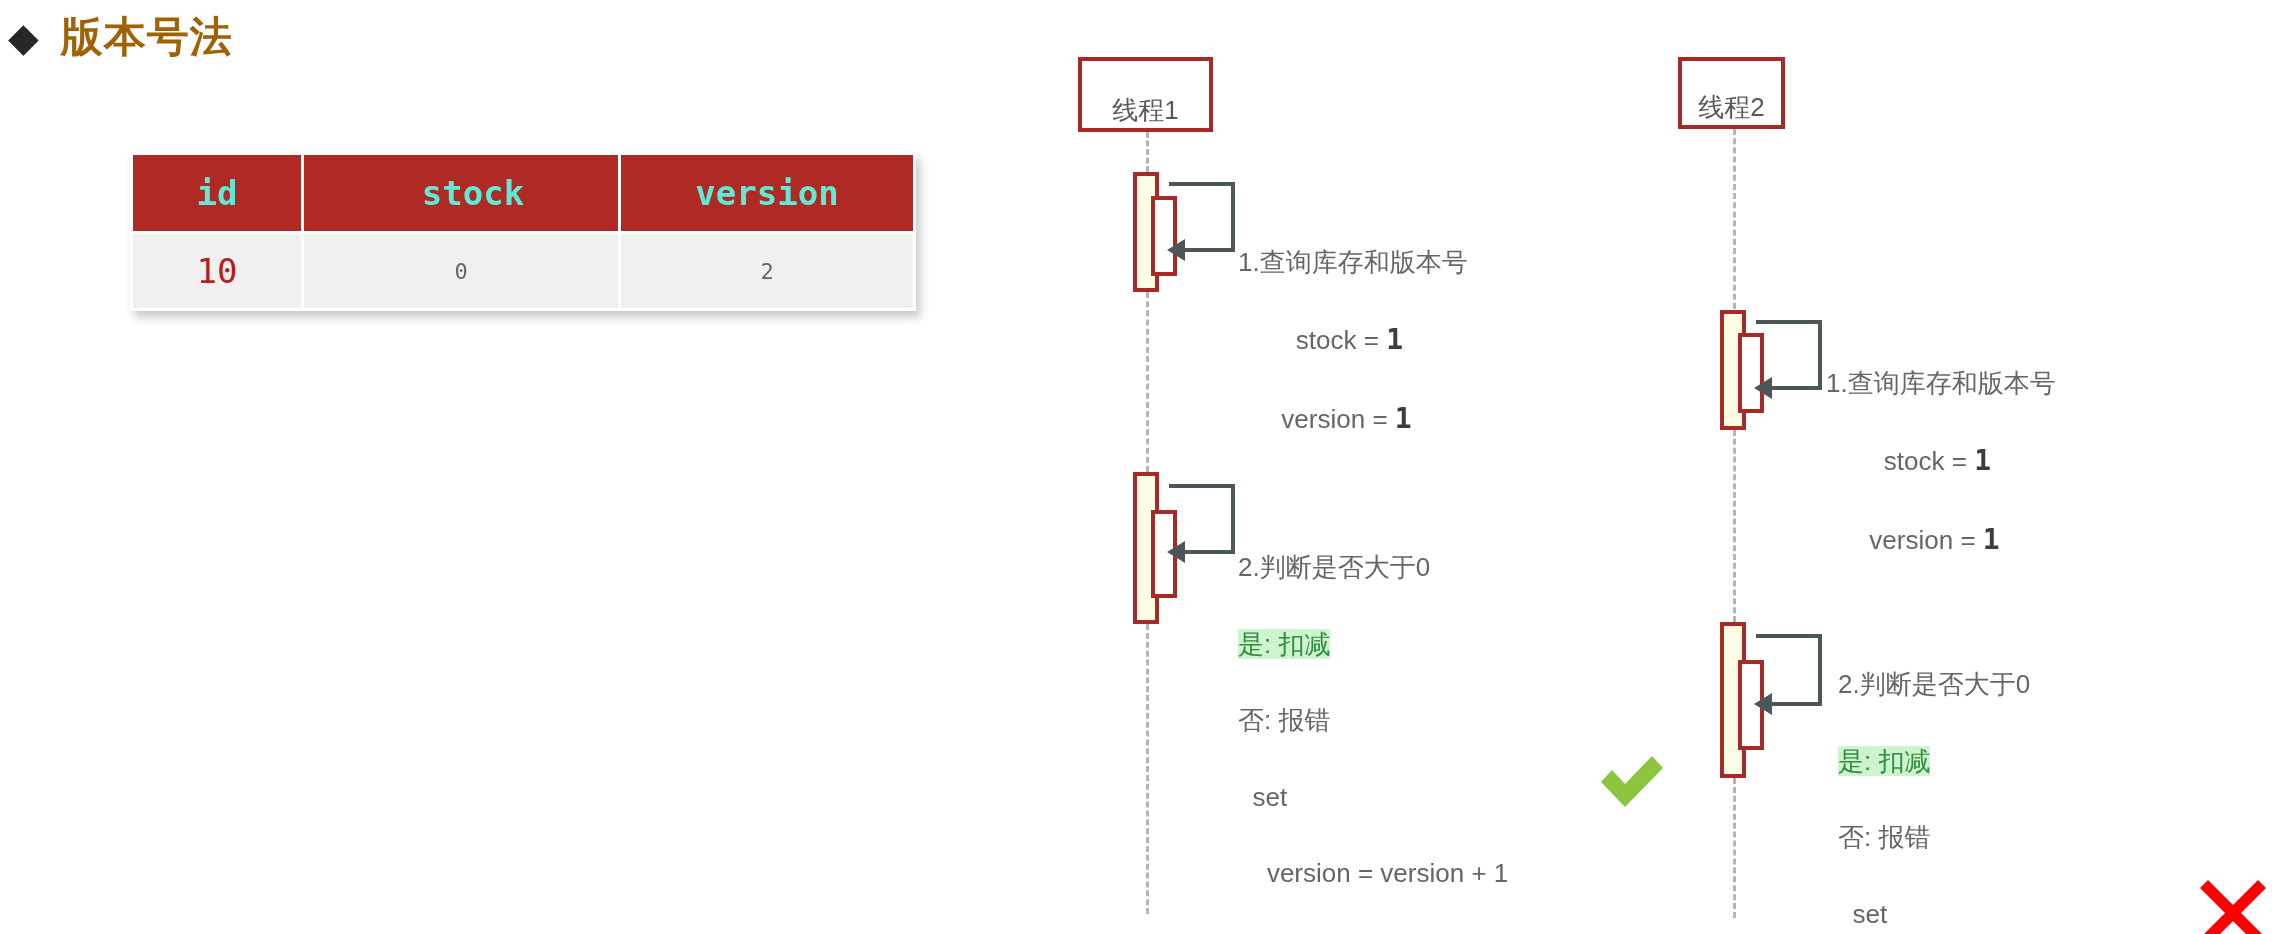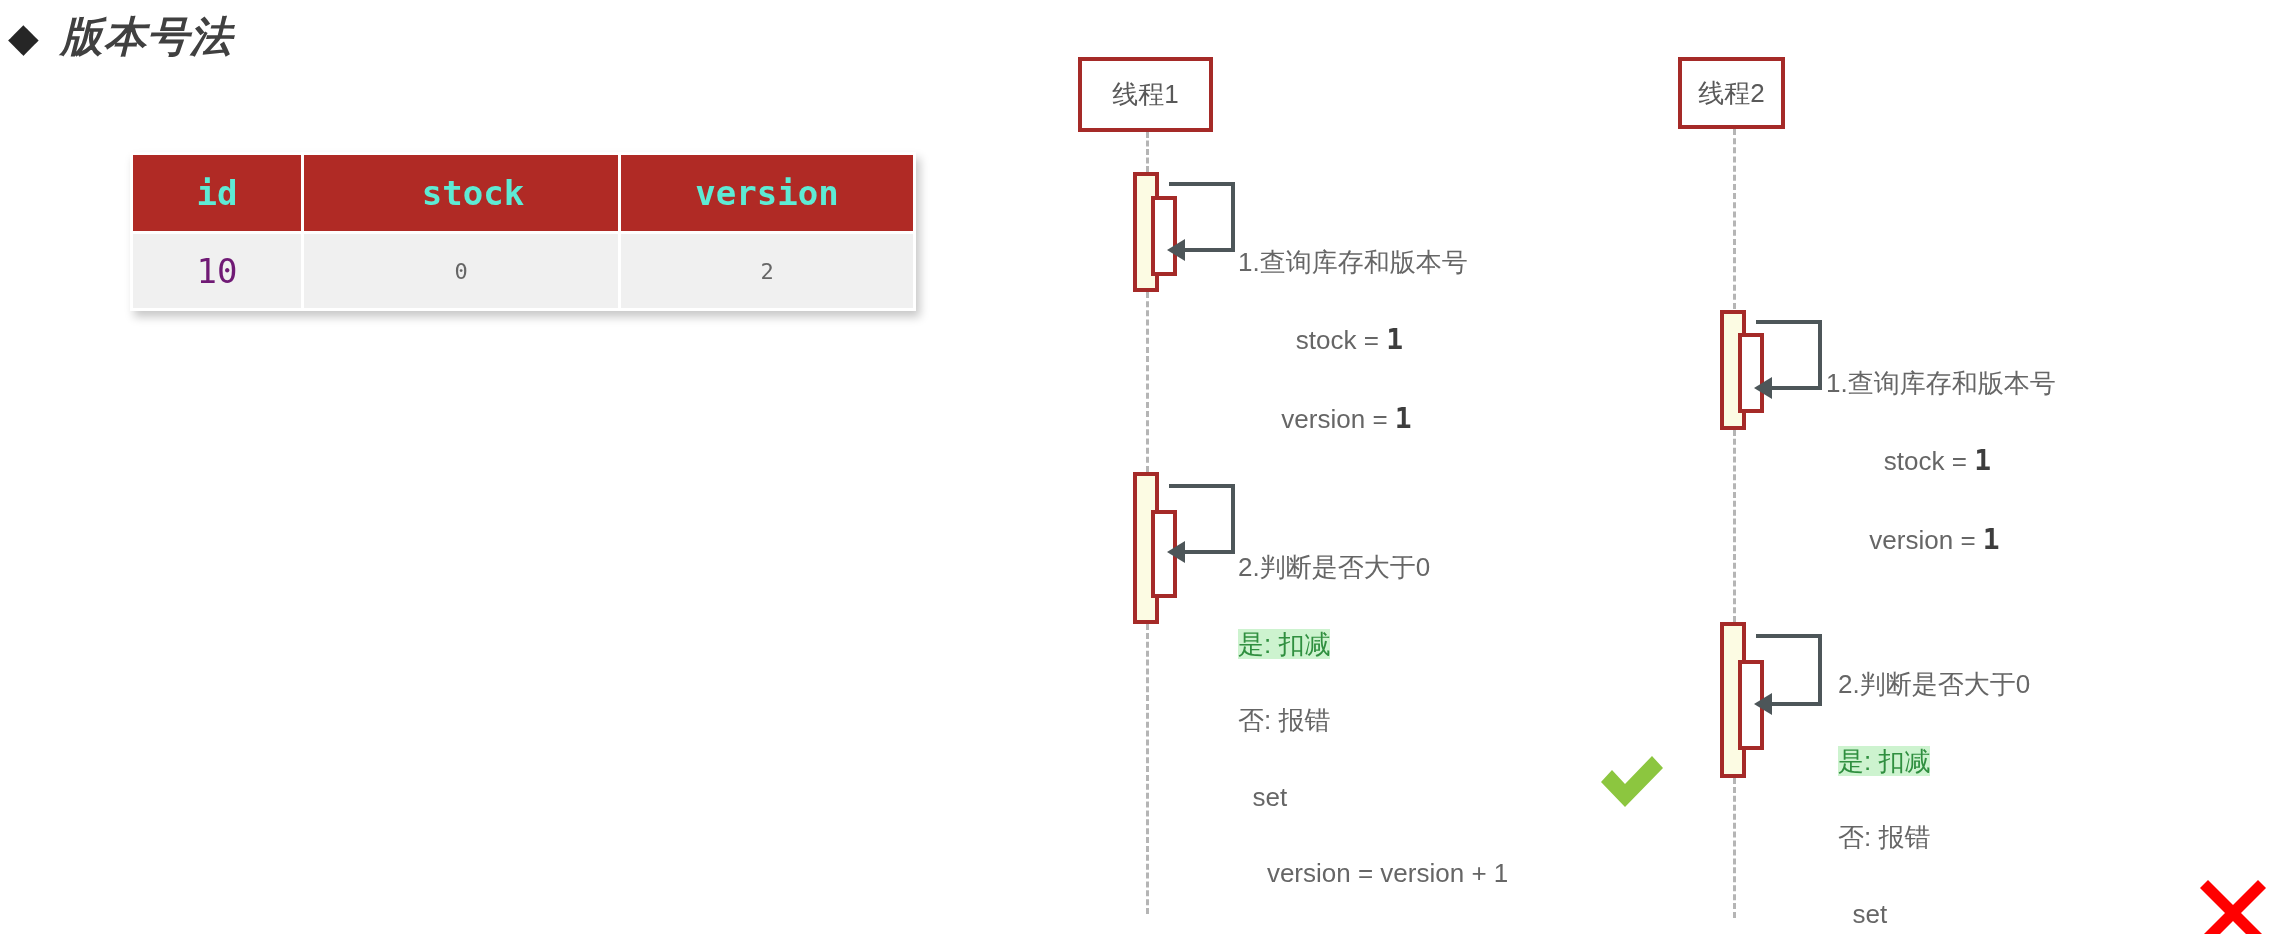--- a/index.html
+++ b/index.html
@@ -15,22 +15,22 @@
   
   .title-row{
     position:absolute;left:8px;top:16px;
     display:flex;align-items:center;gap:22px;
   }
   .title-bullet{
     font-size:40px;line-height:1;color:#262626;
     font-family:"DejaVu Sans", sans-serif;
   }
   .title-text{
-    font-size:42px;font-weight:bold;color:#404040;
-    letter-spacing:1px;line-height:1;font-style:italic;
+    font-size:42px;font-weight:bold;color:#a16207;
+    letter-spacing:1px;line-height:1;
   }
 
   
   .tbl{
     position:absolute;left:130px;top:152px;
     border-collapse:separate;border-spacing:3px 3px;
     box-shadow:4px 6px 9px rgba(0,0,0,0.22);
     background:#ffffff;
   }
   .tbl th{
@@ -42,31 +42,31 @@
   .tbl th.c-id{width:148px;}
   .tbl th.c-stock{width:270px;padding-left:34px;}
   .tbl th.c-version{width:272px;}
   .tbl td{
     background:#f0f0f0;
     font-family:"DejaVu Sans Mono", monospace;
     text-align:center;
     padding:14px 10px;
     height:46px;
   }
-  .tbl td.v-id{font-size:34px;color:#701a75;}
+  .tbl td.v-id{font-size:34px;color:#b91c1c;}
   .tbl td.v-plain{font-size:22px;color:#666666;}
 
   
   .lane{position:absolute;top:0;}
   .lane-head{
     position:absolute;
     border:4px solid #a52a28;
     background:#ffffff;
     box-sizing:border-box;
-    display:flex;align-items:center;justify-content:center;
+    display:flex;align-items:flex-end;justify-content:center;
     font-size:26px;color:#595959;
   }
   .lifeline{
     position:absolute;width:0;
     border-left:3px dashed #b5b5b5;
   }
   
   .act-outer{
     position:absolute;
     background:#fcfbe3;

